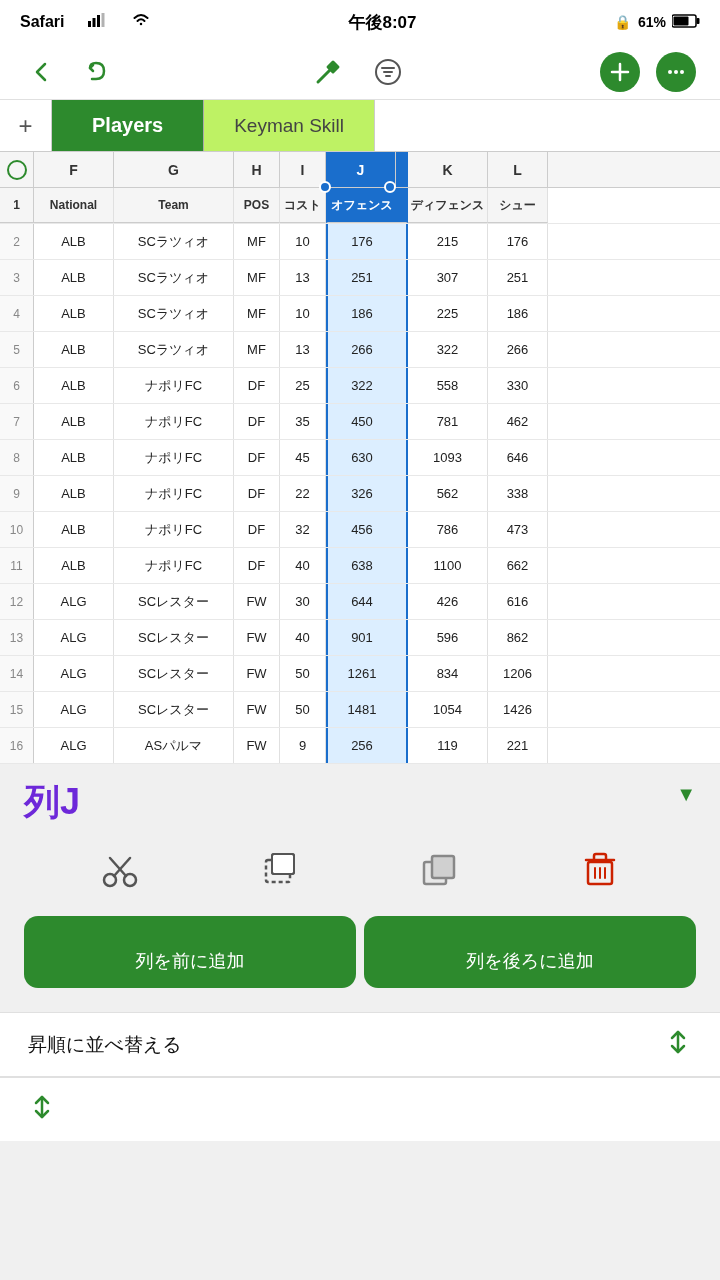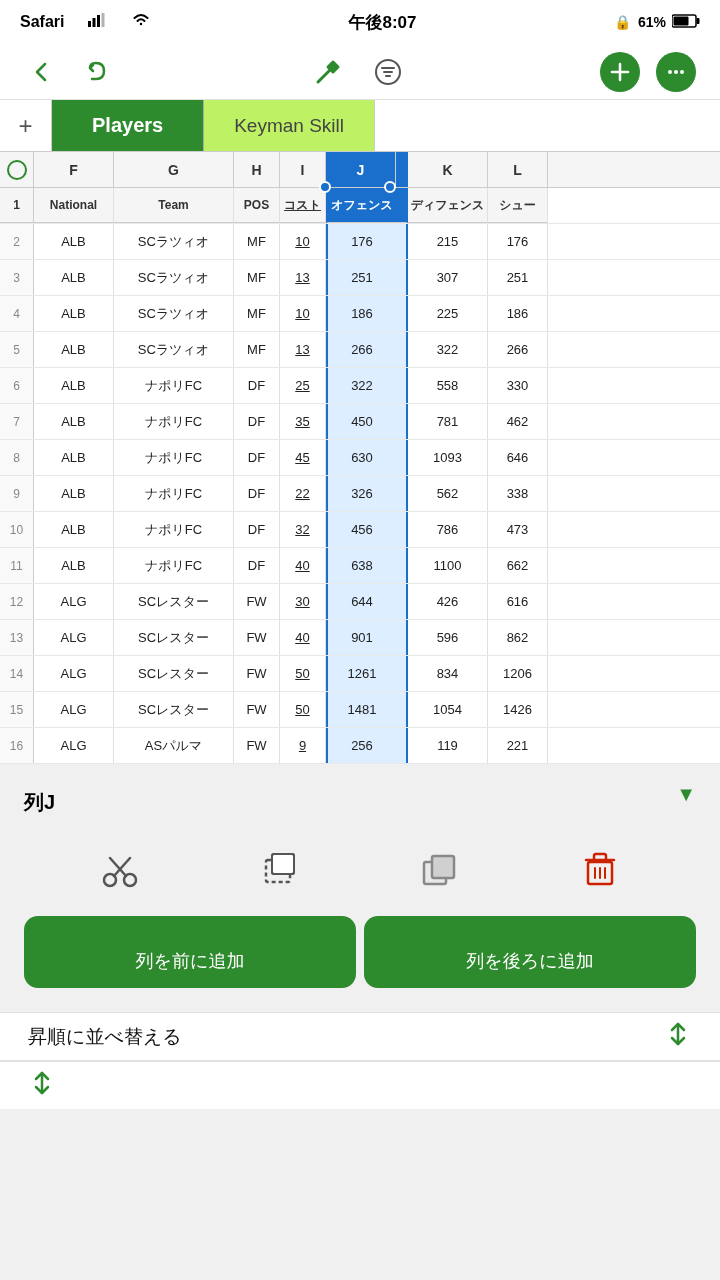--- a/index.html
+++ b/index.html
@@ -156,21 +156,21 @@
     }
     .cell.row-num {
       width: 34px; min-width: 34px;
       font-size: 12px; color: #888;
       background: #f9f9f9;
       border-right: 1px solid #ccc;
     }
     .cell.national { width: 80px; min-width: 80px; }
     .cell.team { width: 120px; min-width: 120px; }
     .cell.pos { width: 46px; min-width: 46px; }
-    .cell.cost { width: 46px; min-width: 46px; text-decoration: underline; }
+    .cell.cost { width: 46px; min-width: 46px; }
     .cell.offense {
       width: 70px; min-width: 70px;
       background: #dceeff;
       border-left: 2px solid #1a6ecc;
       border-right: none;
     }
     .cell.offense-sep {
       width: 12px; min-width: 12px;
       background: #dceeff;
       border-right: 2px solid #1a6ecc;
@@ -216,23 +216,23 @@
 
     .column-header-section {
       background: #f0f0f0;
       height: 60px;
       display: flex;
       align-items: center;
       justify-content: space-between;
       padding: 0 24px;
     }
     .column-label {
-      font-size: 20px;
+      font-size: 36px;
       font-weight: 600;
-      color: #000000;
+      color: #6d28d9;
       margin-top: 16px;
     }
     .dropdown-arrow {
       color: #2d8a2d;
       font-size: 20px;
     }
 
     .action-icons-row {
       background: #f0f0f0;
       display: flex;
@@ -267,21 +267,21 @@
       cursor: pointer;
       display: flex;
       align-items: center;
       justify-content: center;
       text-align: center;
     }
     .add-btn span { display: block; margin-top: 20px; }
 
     .sort-row {
       background: white;
-      height: 48px;
+      height: 64px;
       display: flex;
       align-items: center;
       justify-content: space-between;
       padding: 0 28px;
       border-top: 1px solid #e0e0e0;
       cursor: pointer;
     }
     .sort-row-label {
       font-size: 19px;
       color: #111;

